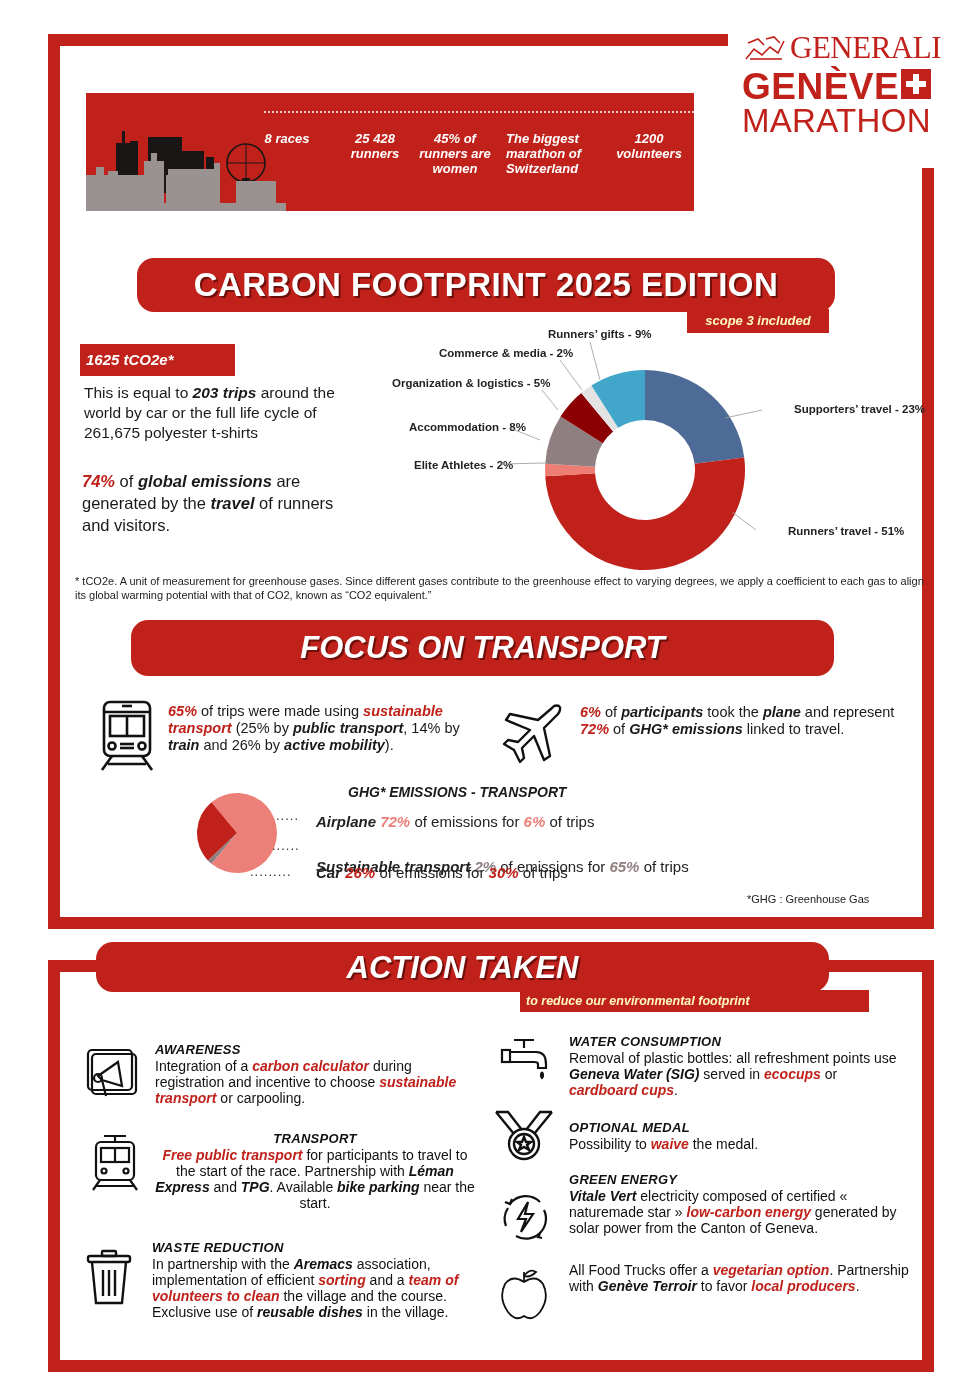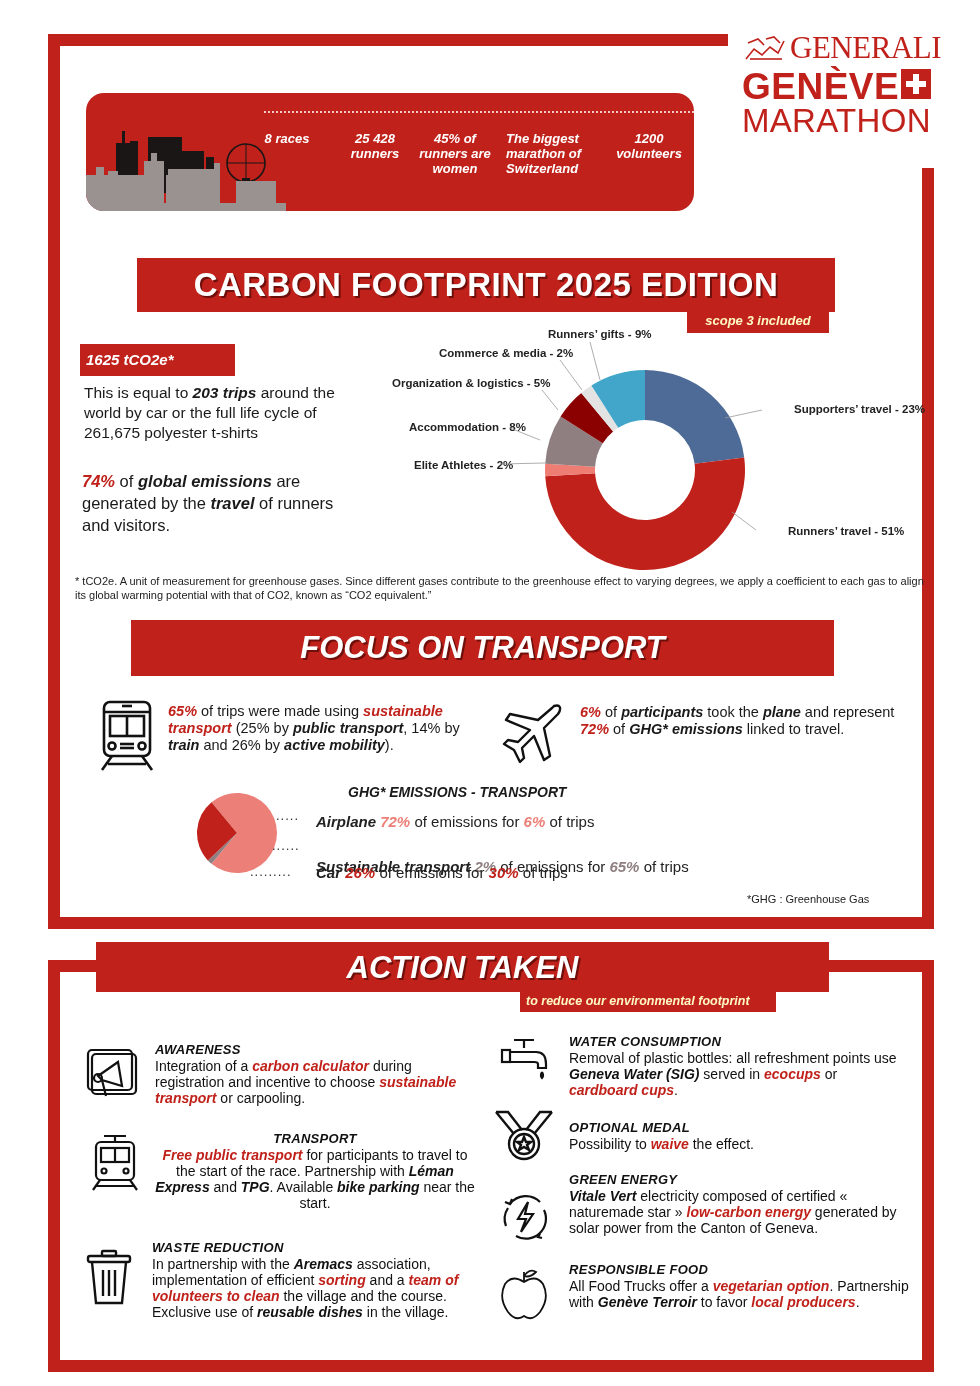--- a/index.html
+++ b/index.html
@@ -10,45 +10,45 @@
   .frame1-gap { left: 700px; top: 20px; width: 250px; height: 160px; background: #fff; }
   .frame1-right { left: 922px; top: 168px; width: 12px; height: 761px; background: var(--red); }
   .frame2 { left: 48px; top: 960px; width: 886px; height: 412px; border: 12px solid var(--red); }
   .logo-generali { left: 744px; top: 30px; font-family: "Liberation Serif", serif; font-size: 31px; color: var(--red); letter-spacing: -0.5px; }
   .logo-lion { display: inline-block; width: 42px; height: 26px; vertical-align: -3px; margin-right: 4px; }
   .logo-geneve { left: 742px; top: 66px; font-family: "Liberation Sans", sans-serif; font-weight: 900; font-size: 37px; color: var(--red); letter-spacing: 0.5px; }
   .logo-cross { display: inline-block; width: 30px; height: 30px; background: var(--red); position: relative; vertical-align: 0; margin-left: 2px; }
   .logo-cross:before { content: ""; position: absolute; left: 12px; top: 5px; width: 6px; height: 20px; background: #fff; }
   .logo-cross:after { content: ""; position: absolute; left: 5px; top: 12px; width: 20px; height: 6px; background: #fff; }
   .logo-marathon { left: 742px; top: 102px; font-family: "Liberation Sans", sans-serif; font-size: 33px; color: var(--red); letter-spacing: 0.3px; }
-  .stats-banner { left: 86px; top: 93px; width: 608px; height: 118px; background: var(--red); overflow: hidden; border-radius: 18px; }
+  .stats-banner { left: 86px; top: 93px; width: 608px; height: 118px; background: var(--red); overflow: hidden; }
   .skyline { position: absolute; left: 0; top: 30px; }
   .dots { position: absolute; left: 178px; top: 18px; width: 470px; height: 16px; border-top: 2px dotted #f3c9c6; }
   .stat { position: absolute; top: 38px; color: #fff; font-weight: 900; font-style: italic; font-size: 13px; line-height: 15px; text-align: center; }
-  .banner-title { background: var(--red); color: #fff; font-weight: 900; text-align: center; text-shadow: 2px 2px 0 #6e0f0b; }
+  .banner-title { background: var(--red); color: #fff; font-weight: 900; text-align: center; text-shadow: 2px 2px 0 #6e0f0b; border-radius: 17px; }
   .cf-title { left: 137px; top: 258px; width: 698px; height: 54px; font-size: 33px; line-height: 54px; letter-spacing: 0.5px; }
   .tag { background: var(--red); color: #fef9c3; font-weight: 900; font-style: italic; font-size: 13px; }
   .scope-tag { left: 687px; top: 309px; width: 142px; height: 24px; line-height: 24px; text-align: center; }
   .co2-badge { left: 80px; top: 344px; width: 155px; height: 32px; background: var(--red); color: #fff; font-weight: 900; font-style: italic; font-size: 15px; line-height: 32px; padding-left: 6px; }
   .p1 { left: 84px; top: 383px; width: 270px; font-size: 15.5px; line-height: 20px; }
   .p2 { left: 82px; top: 470px; width: 270px; font-size: 16.5px; line-height: 22px; }
   .red { color: var(--red); }
   b.bk { font-weight: 900; font-style: italic; }
   .donut { left: 530px; top: 355px; }
   .dlabel { font-weight: 700; font-size: 11.5px; color: #222; white-space: nowrap; padding-left: 29px; }
   .footnote { left: 75px; top: 574px; width: 850px; font-size: 11px; line-height: 14px; color: #222; }
   .ft-title { left: 131px; top: 620px; width: 703px; height: 56px; font-size: 31px; line-height: 56px; font-style: italic; }
   .tr-text1 { left: 168px; top: 703px; width: 300px; font-size: 14.5px; line-height: 17px; }
   .tr-text2 { left: 580px; top: 704px; width: 340px; font-size: 14.5px; line-height: 17px; }
   .ghg-title { left: 348px; top: 784px; font-weight: 900; font-style: italic; font-size: 14px; }
   .ghg-row { font-size: 15px; color: #222; white-space: nowrap; }
   .ghg-dots { font-size: 13px; color: #333; letter-spacing: 1px; }
   .ghg-note { left: 747px; top: 893px; font-size: 11px; color: #222; }
   .at-title { left: 96px; top: 942px; width: 733px; height: 50px; font-size: 31px; line-height: 52px; font-style: italic; }
-  .at-tag { left: 520px; top: 990px; width: 256px; height: 22px; line-height: 22px; padding-left: 6px; font-size: 12.5px; font-style: italic; }
+  .at-tag { left: 520px; top: 990px; width: 349px; height: 22px; line-height: 22px; padding-left: 6px; font-size: 12.5px; font-style: italic; }
   .action { font-size: 14px; line-height: 16px; color: #111; }
   .action h4 { font-weight: 900; font-style: italic; font-size: 13px; line-height: 16px; letter-spacing: 0.3px; }
   .icon { color: #111; }
 </style>
 </head>
 <body>
 
 <div class="abs frame1"></div>
 <div class="abs frame1-gap"></div>
 <div class="abs frame1-right"></div>
@@ -247,21 +247,21 @@
 <svg class="abs" style="left:494px;top:1110px;" width="60" height="52" viewBox="0 0 60 52">
     <g fill="none" stroke="#111" stroke-width="2.4">
       <path d="M2 2 L20 24 M58 2 L40 24 M2 2 L14 2 L28 20 M58 2 L46 2 L32 20"></path>
       <circle cx="30" cy="34" r="15"></circle>
       <circle cx="30" cy="34" r="10"></circle>
       <path d="M30 27 L32 32 L37 32 L33 35 L35 40 L30 37 L25 40 L27 35 L23 32 L28 32 Z"></path>
     </g>
   </svg>
 <div class="abs action" style="left:569px;top:1120px;width:340px;">
   <h4>OPTIONAL MEDAL</h4>
-  <div><span>Possibility to </span><b class="bk red">waive</b><span> the effect.</span></div>
+  <div><span>Possibility to </span><b class="bk red">waive</b><span> the medal.</span></div>
 </div>
 
 <svg class="abs" style="left:500px;top:1192px;" width="50" height="50" viewBox="0 0 50 50">
     <g fill="none" stroke="#111" stroke-width="2.2">
       <path d="M10 12 A20 20 0 0 1 40 10"></path>
       <path d="M44 18 A20 20 0 0 1 16 44"></path>
       <path d="M6 34 A20 20 0 0 1 8 16"></path>
       <path d="M28 10 L18 27 L26 27 L21 40 L33 22 L25 22 L28 10 Z"></path>
       <path d="M5 10 L10 12 L12 7"></path>
       <path d="M40 42 L38 45 L42 46"></path>
@@ -273,15 +273,14 @@
 </div>
 
 <svg class="abs" style="left:500px;top:1266px;" width="48" height="56" viewBox="0 0 48 56">
     <g fill="none" stroke="#111" stroke-width="1.8">
       <path d="M24 16 Q12 8 5 18 Q-2 32 8 46 Q16 56 24 50 Q32 56 40 46 Q50 32 43 18 Q36 8 24 16 Z"></path>
       <path d="M24 16 L24 6"></path>
       <path d="M24 10 Q30 2 36 6 Q30 12 24 10"></path>
     </g>
   </svg>
 <div class="abs action" style="left:569px;top:1262px;width:350px;">
-  <h4>RESPONSIBLE FOOD</h4>
   <div><span>All Food Trucks offer a </span><b class="bk red">vegetarian option</b><span>. Partnership with </span><b class="bk">Genève Terroir</b><span> to favor </span><b class="bk red">local producers</b><span>.</span></div>
 </div>
 
 </body></html>

